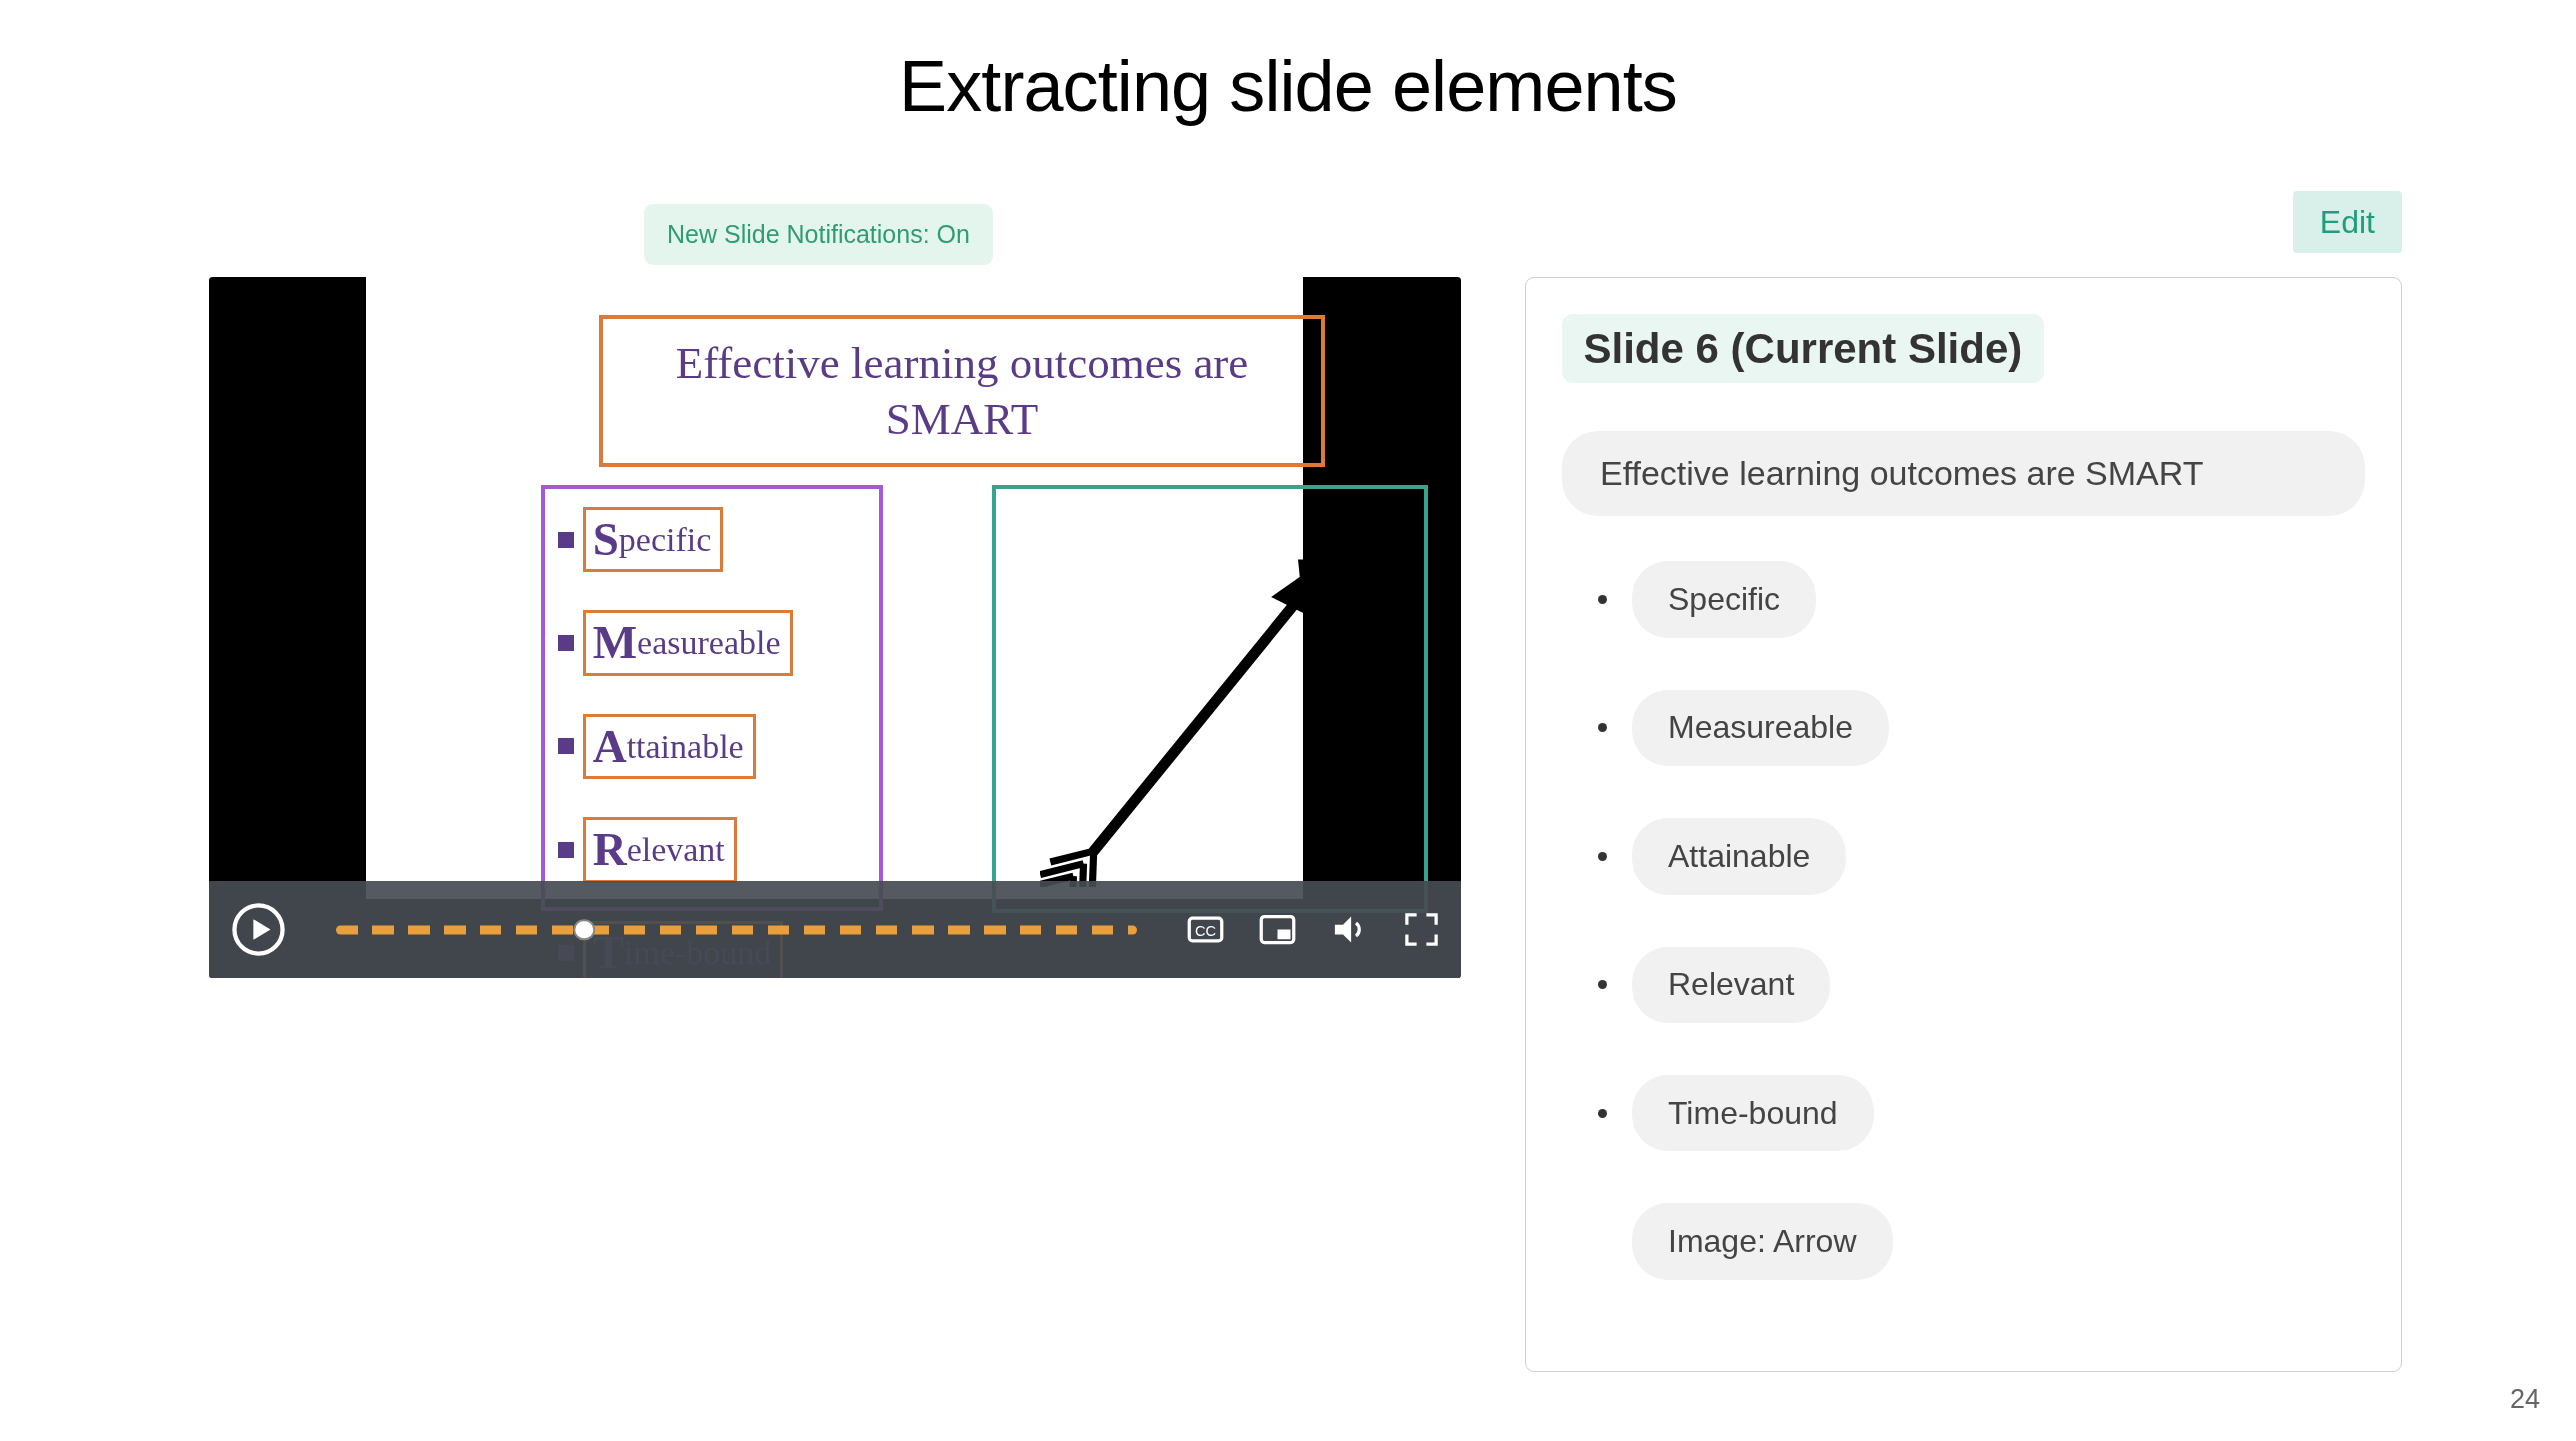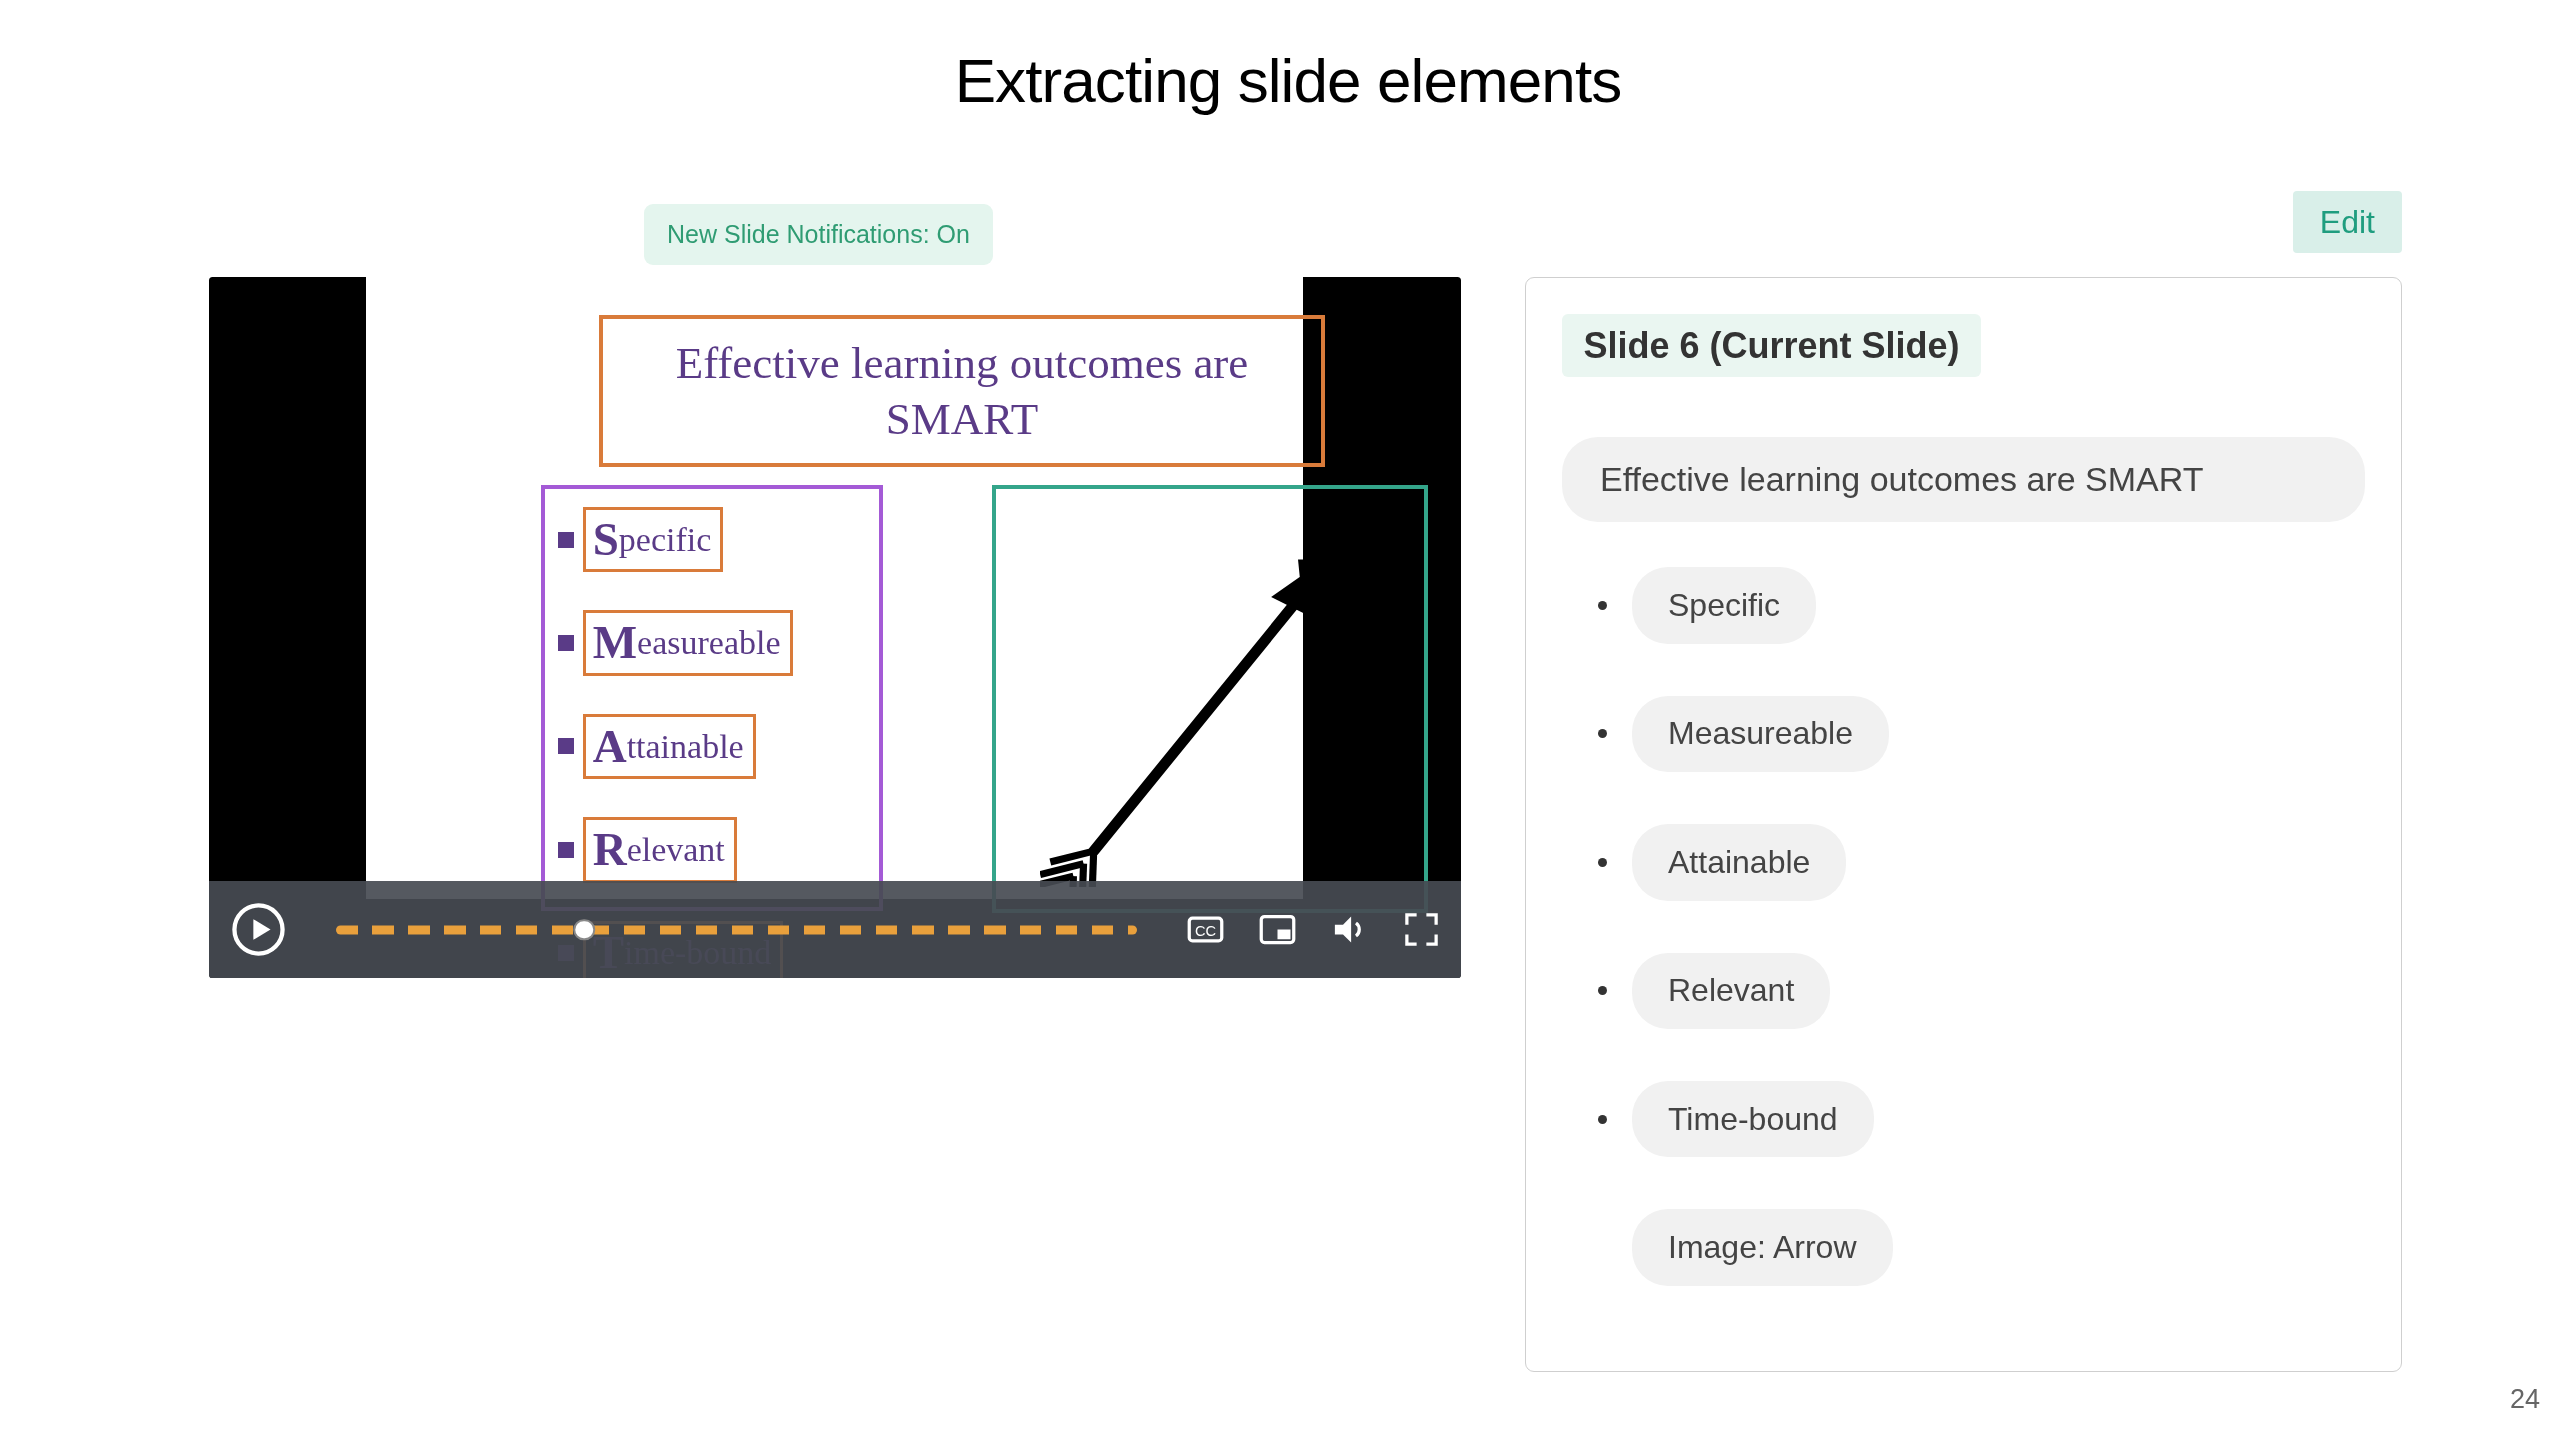--- a/index.html
+++ b/index.html
@@ -3,21 +3,21 @@
 <meta charset="utf-8">
 <style>
   * { box-sizing: border-box; margin: 0; padding: 0; }
   html, body { width: 2576px; height: 1442px; background: #fff; font-family: -apple-system, BlinkMacSystemFont, "Segoe UI", Helvetica, Arial, sans-serif; overflow: hidden; }
   .page { position: relative; width: 2576px; height: 1442px; }
 
   .page-title {
     position: absolute;
     top: 45px; left: 0; width: 2576px;
     text-align: center;
-    font-size: 62px;
+    font-size: 72px;
     font-weight: 500;
     letter-spacing: -0.9px;
     color: #000;
   }
 
   
   .chip-outline {
     position: absolute;
     left: 199px; top: 178px;
     border: 1.8px solid #d6d6d6;
@@ -144,26 +144,26 @@
     left: 1525px; top: 277px;
     width: 877px; height: 1095px;
     border: 1.8px solid #cfcfcf;
     border-radius: 9px;
     background: #fff;
     padding: 36px;
   }
   .panel-title {
     display: inline-block;
     background: #eaf6f1;
-    border-radius: 6px;
+    border-radius: 11px;
     padding: 10.7px 21.5px;
-    font-size: 36px;
+    font-size: 42px;
     color: #333;
     font-weight: 600;
-    margin-bottom: 60px;
+    margin-bottom: 48px;
   }
   .title-pill {
     background: #f1f1f1;
     border-radius: 36px;
     padding: 23px 38px;
     font-size: 34px;
     color: #444;
     margin-bottom: 45px;
   }
   .bullets { list-style: none; padding-left: 36px; }

